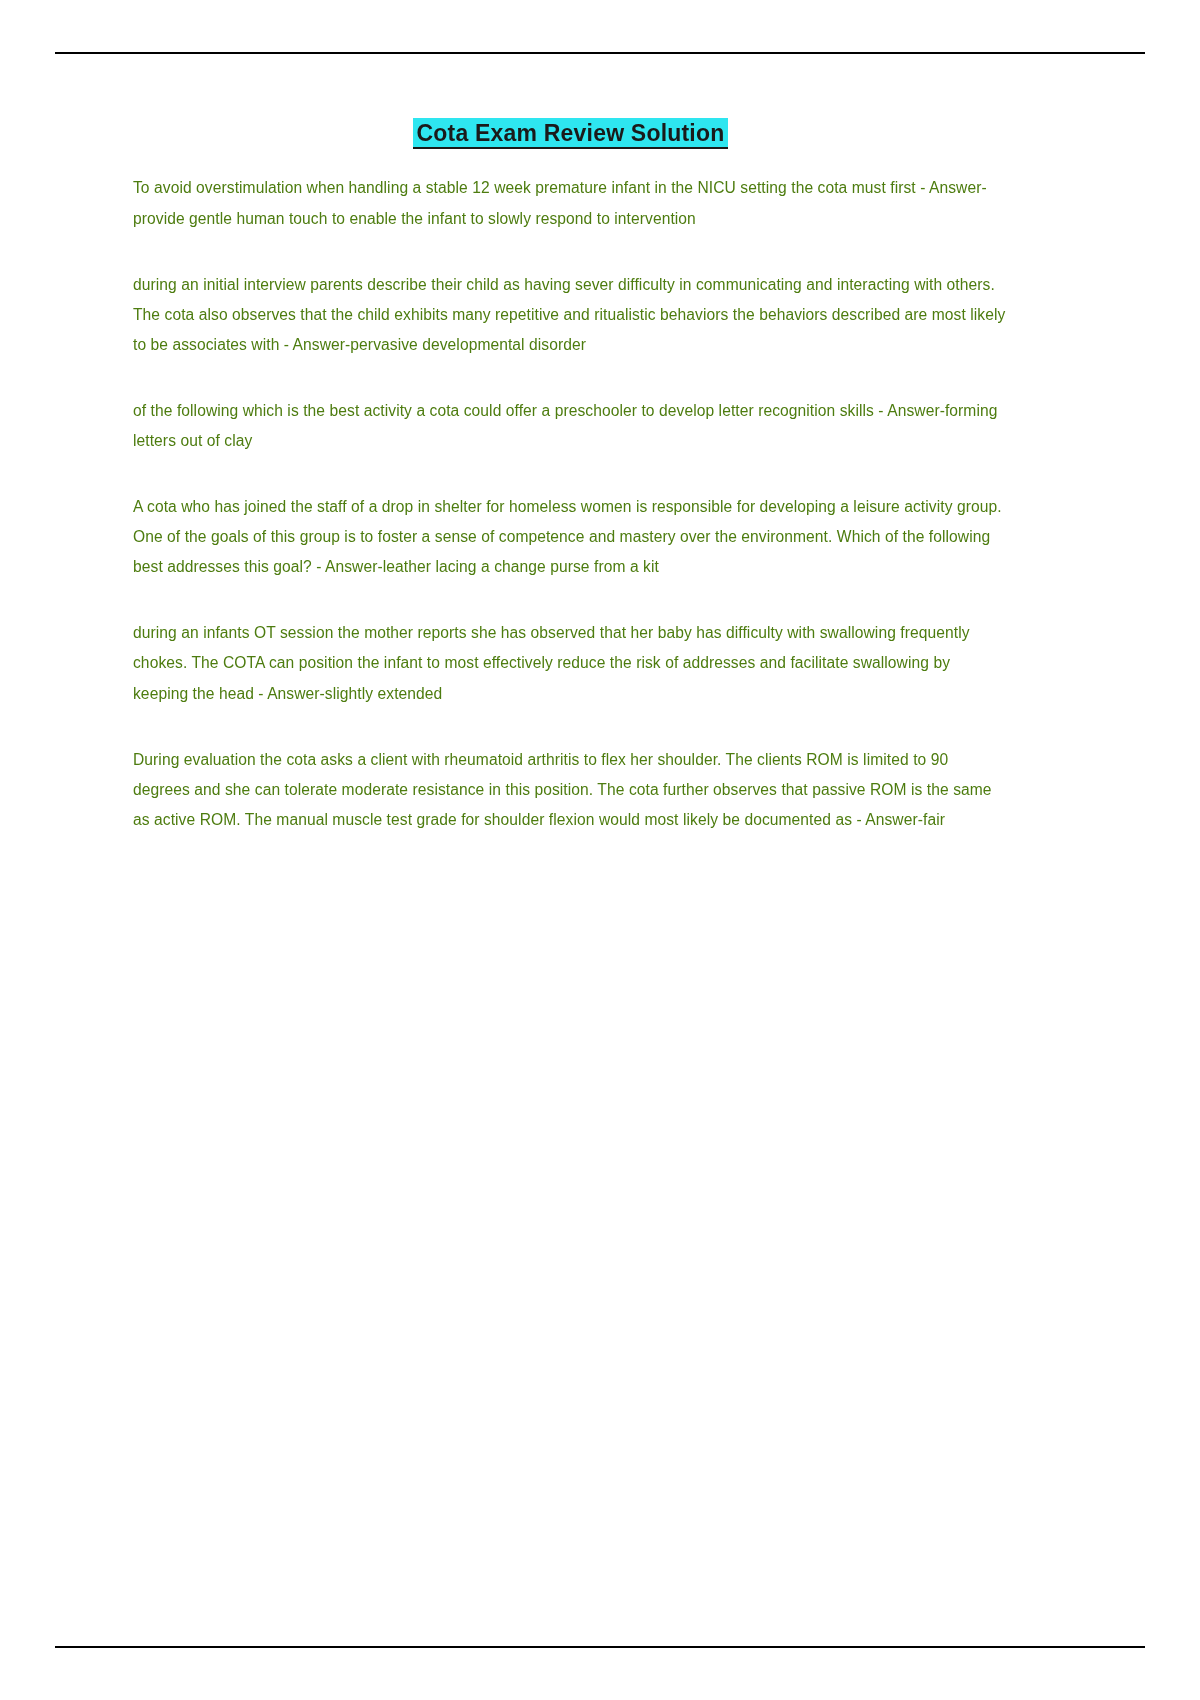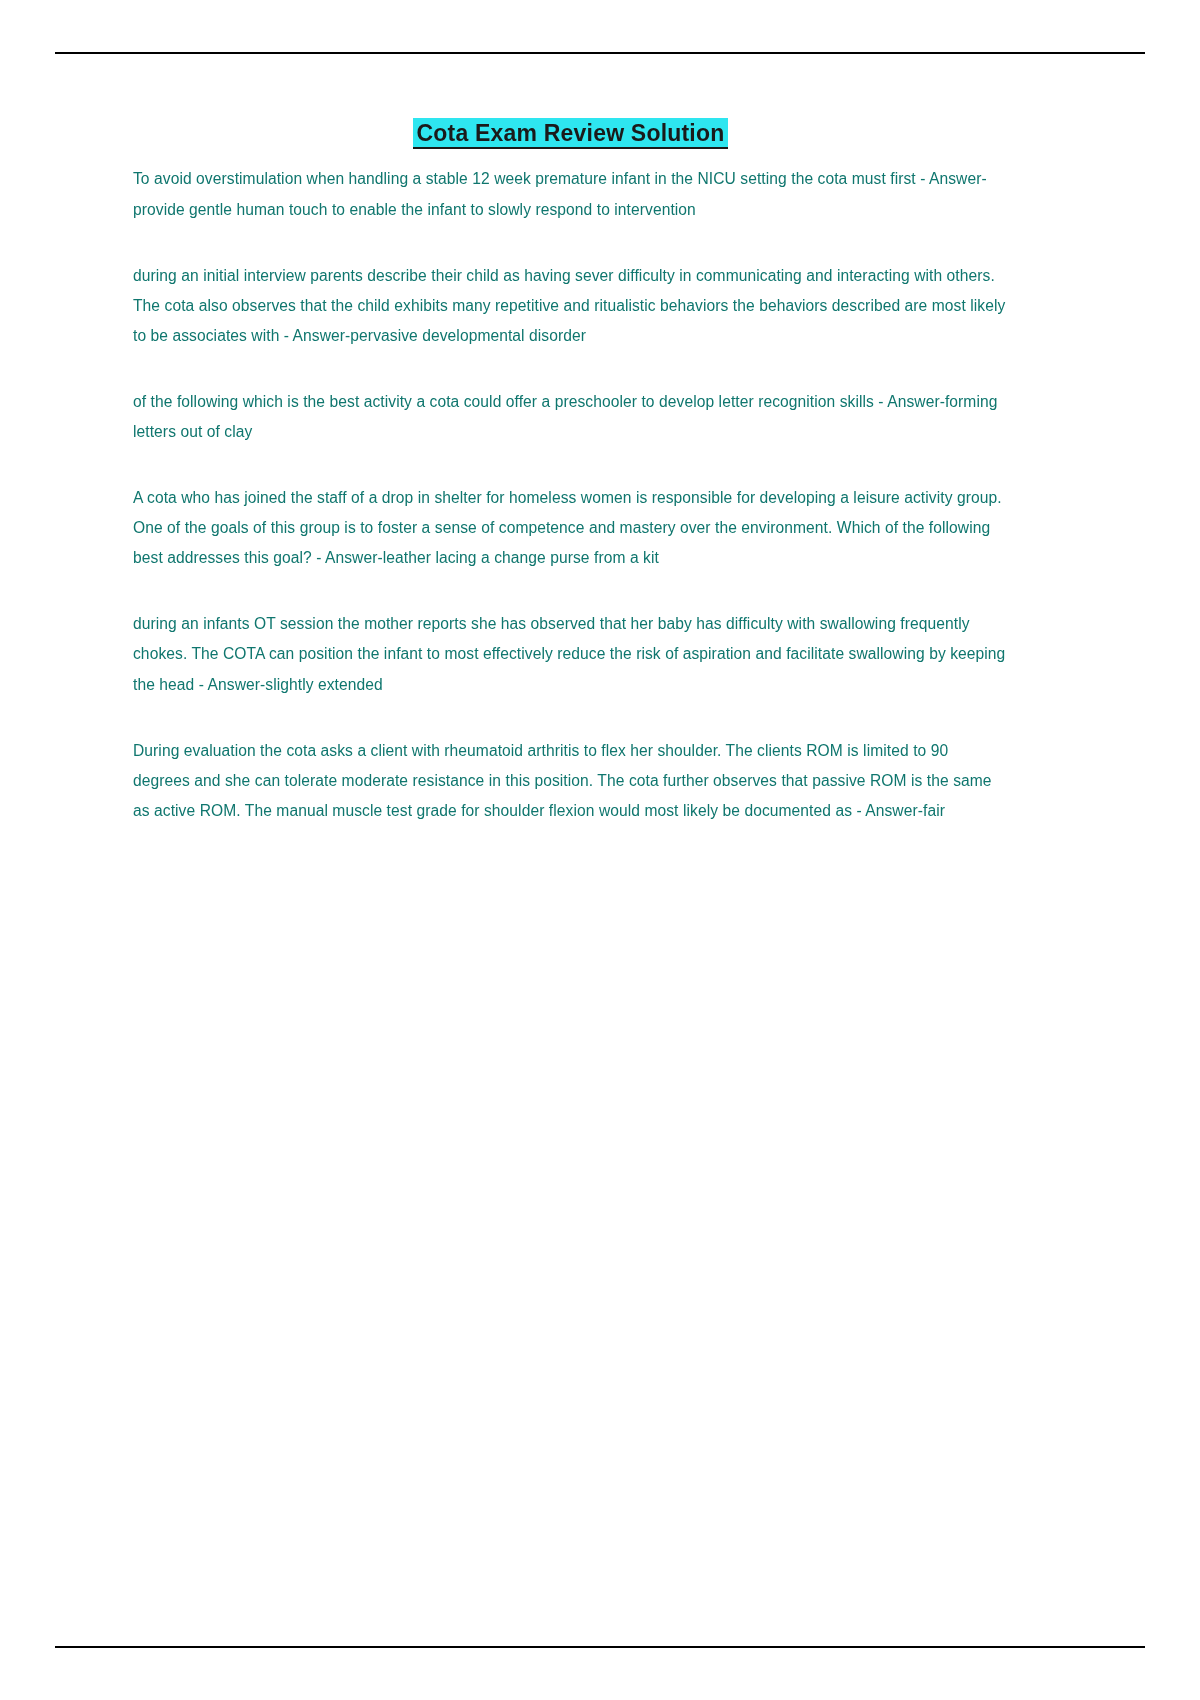--- a/index.html
+++ b/index.html
@@ -39,34 +39,34 @@
     top: 118px;
     width: 875px;
   }
 
   .doc-title {
     text-align: center;
     font-size: 23px;
     font-weight: bold;
     color: #1a1a1a;
     letter-spacing: 0.2px;
-    margin: 0 0 15px 0;
+    margin: 0 0 24px 0;
   }
   .doc-title span {
     background: #2ee6f0;
     border-bottom: 2px solid #1a1a1a;
     padding: 2px 4px 1px 4px;
     display: inline-block;
     line-height: 1.15;
   }
 
   .qa {
     font-size: 15.6px;
     line-height: 1.93;
-    color: #0f766e;
+    color: #4d7c0f;
     margin: 0 0 36px 0;
     text-align: left;
     letter-spacing: 0.005em;
   }
   .qa:last-child { margin-bottom: 12px; }
 </style>
 </head>
 <body>
 
 <div class="page">
@@ -76,20 +76,20 @@
   <div class="content">
 
     <h1 class="doc-title">
       <span>Cota Exam Review Solution</span>
     </h1>
 
     <p class="qa">To avoid overstimulation when handling a stable 12 week premature infant in the NICU setting the cota must first - Answer-provide gentle human touch to enable the infant to slowly respond to intervention</p>
     <p class="qa">during an initial interview parents describe their child as having sever difficulty in communicating and interacting with others. The cota also observes that the child exhibits many repetitive and ritualistic behaviors the behaviors described are most likely to be associates with - Answer-pervasive developmental disorder</p>
     <p class="qa">of the following which is the best activity a cota could offer a preschooler to develop letter recognition skills - Answer-forming letters out of clay</p>
     <p class="qa">A cota who has joined the staff of a drop in shelter for homeless women is responsible for developing a leisure activity group. One of the goals of this group is to foster a sense of competence and mastery over the environment. Which of the following best addresses this goal? - Answer-leather lacing a change purse from a kit</p>
-    <p class="qa">during an infants OT session the mother reports she has observed that her baby has difficulty with swallowing frequently chokes. The COTA can position the infant to most effectively reduce the risk of aspiration and facilitate swallowing by keeping the head - Answer-slightly extended</p>
+    <p class="qa">during an infants OT session the mother reports she has observed that her baby has difficulty with swallowing frequently chokes. The COTA can position the infant to most effectively reduce the risk of addresses and facilitate swallowing by keeping the head - Answer-slightly extended</p>
     <p class="qa">During evaluation the cota asks a client with rheumatoid arthritis to flex her shoulder. The clients ROM is limited to 90 degrees and she can tolerate moderate resistance in this position. The cota further observes that passive ROM is the same as active ROM. The manual muscle test grade for shoulder flexion would most likely be documented as - Answer-fair</p>
 
   </div>
 
   <div class="rule rule-bottom"></div>
 
 </div>
 
 </body></html>

